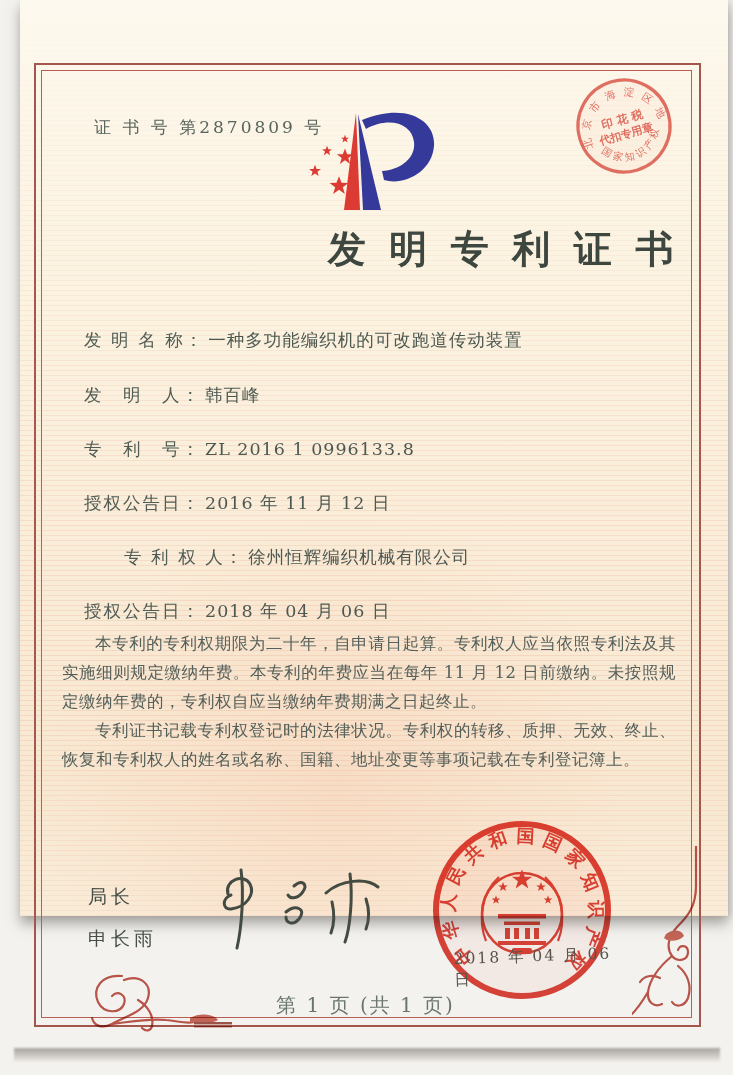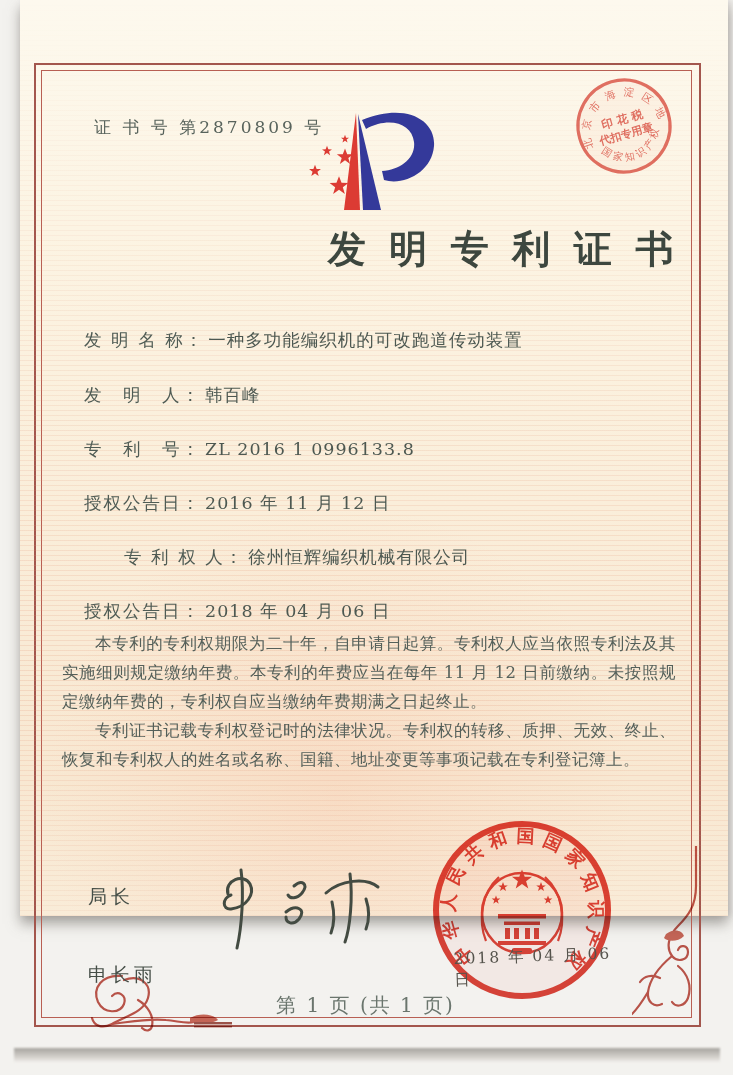--- a/index.html
+++ b/index.html
@@ -129,21 +129,21 @@
   <div class="field-row" style="top:599px;">
     <span class="lbl">授权公告日：</span><span class="val">2018 年 04 月 06 日</span>
   </div>
 
   <div class="body-text">
     <p>本专利的专利权期限为二十年，自申请日起算。专利权人应当依照专利法及其实施细则规定缴纳年费。本专利的年费应当在每年 11 月 12 日前缴纳。未按照规定缴纳年费的，专利权自应当缴纳年费期满之日起终止。</p>
     <p>专利证书记载专利权登记时的法律状况。专利权的转移、质押、无效、终止、恢复和专利权人的姓名或名称、国籍、地址变更等事项记载在专利登记簿上。</p>
   </div>
 
   <div class="official" style="top:884px;">局长</div>
-  <div class="official" style="top:962px;text-align:center;">申长雨</div>
+  <div class="official" style="top:926px;text-align:center;">申长雨</div>
 
   <svg class="sig" width="210" height="95" viewBox="0 0 210 95">
     <g stroke="#434b42" fill="none" stroke-width="3" stroke-linecap="round" stroke-linejoin="round">
       <path d="M30,32 C26,18 46,11 52,22 C57,32 49,45 33,47 C24,48 24,36 33,33"></path>
       <path d="M43,8 C46,30 44,64 39,86"></path>
       <path d="M96,24 C104,17 111,22 104,31 C99,37 92,37 90,33"></path>
       <path d="M88,50 C98,42 109,47 101,57 C95,64 88,61 88,55"></path>
       <path d="M128,31 C142,18 168,15 180,25"></path>
       <path d="M152,12 C155,36 152,66 147,80"></path>
       <path d="M134,40 C137,53 136,63 133,71"></path>

